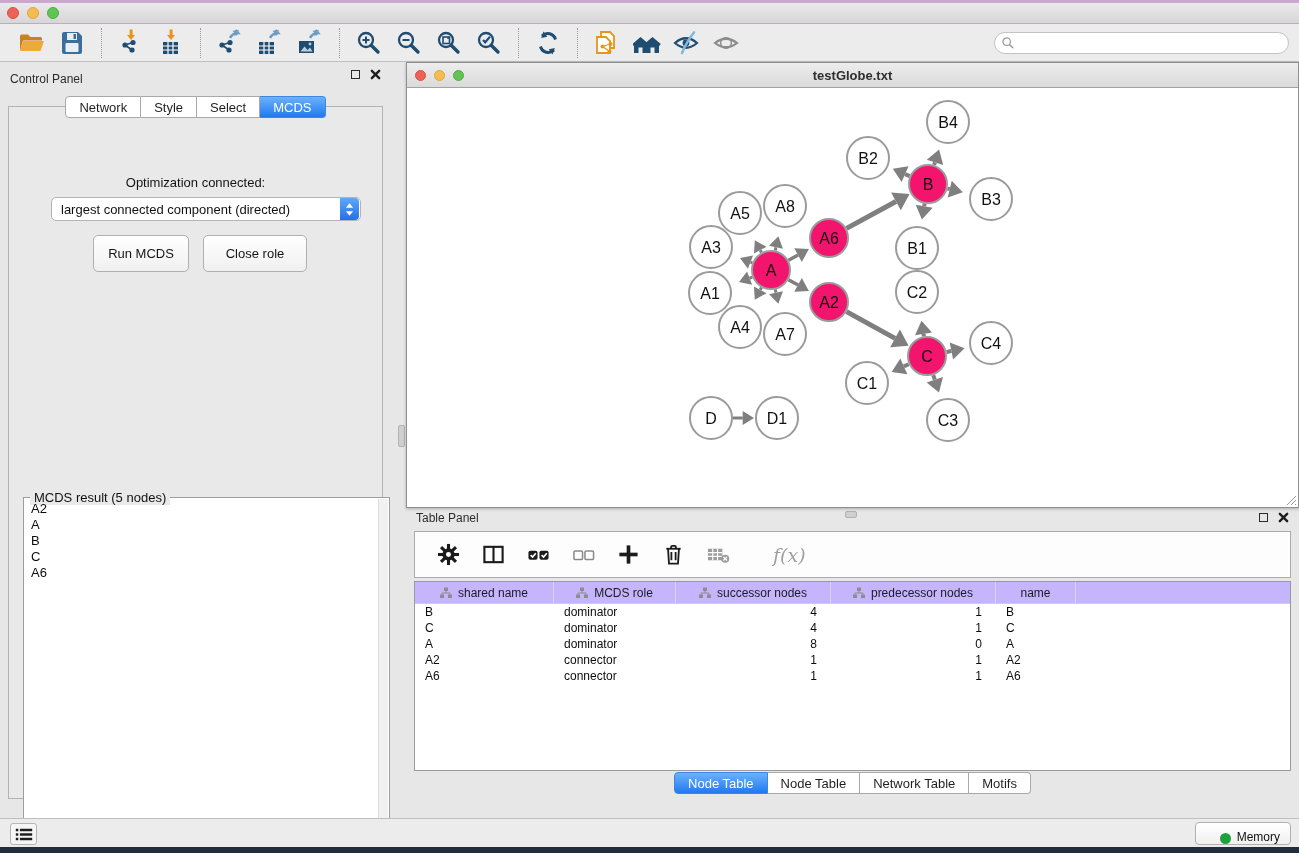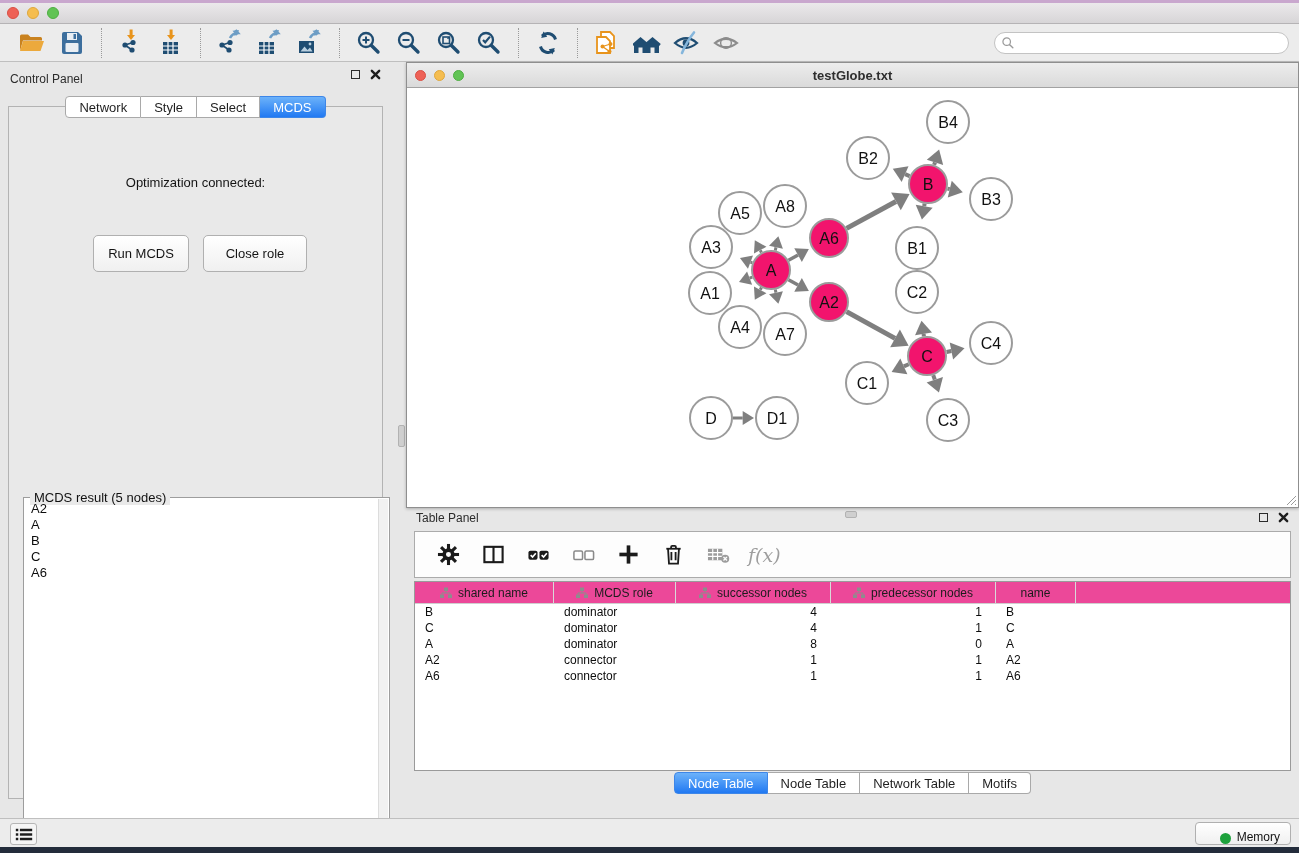--- a/index.html
+++ b/index.html
@@ -81,21 +81,21 @@
 
   
   .table-panel { position:absolute; left:406px; top:505px; width:893px; height:292px; }
   .table-panel .panel-title { position:absolute; left:10px; top:6px; }
   .tp-toolbar { position:absolute; left:8px; top:26px; width:877px; height:47px; background:#fdfdfd;
     border:1px solid #ababab; display:flex; align-items:center; gap:15px; padding-left:18px; }
   .tp-tool { width:30px; height:30px; display:flex; align-items:center; justify-content:center; background:transparent; border:none; }
   .tp-tool svg { width:23px; height:23px; }
   .fx-label { font-family:"DejaVu Serif", serif; font-style:italic; font-size:19px; color:#9e9e9e; }
   .tp-table { position:absolute; left:8px; top:76px; width:877px; height:190px; background:#fff; border:1px solid #9a9a9a; overflow:hidden; }
-  .tp-header { display:flex; height:22px; background:#ec4899; border-bottom:1px solid #cfcfcf; }
+  .tp-header { display:flex; height:22px; background:#c4b5fd; border-bottom:1px solid #cfcfcf; }
   .tp-hcell { display:flex; align-items:center; justify-content:center; gap:6px; font-size:12px; color:#1c1c1c; border-right:1px solid #d9d9d9; }
   .tp-hcell.filler { border-right:none; }
   .tp-row { display:flex; height:16px; align-items:center; }
   .tp-cell { font-size:12px; color:#0d0d0d; overflow:hidden; white-space:nowrap; }
   .tp-tabs { position:absolute; left:0; top:267px; width:100%; display:flex; justify-content:center; }
 
   
   .statusbar { position:absolute; left:0; top:818px; width:1299px; height:29px; background:#ececec; border-top:1px solid #bfbfbf; }
   .list-btn { position:absolute; left:10px; top:4px; width:27px; height:22px; background:#f5f5f5; border:1px solid #b5b5b5; border-radius:3px;
     display:flex; align-items:center; justify-content:center; }
@@ -305,20 +305,31 @@
   <div class="cp-tabs">
       <span class="seg" id="cp-tabs">
         <button class="segbtn">Network</button>
         <button class="segbtn">Style</button>
         <button class="segbtn">Select</button>
         <button class="segbtn sel">MCDS</button>
       </span>
     </div>
   <div class="cp-box">
     <div class="opt-label">Optimization connected:</div>
+    <div class="combo">
+      <span class="combo-text">largest connected component (directed)</span>
+      <span class="combo-arrow">
+        <svg viewBox="0 0 10 7">
+            <path d="M1 6 L5 1 L9 6 Z" fill="#fff"></path>
+          </svg>
+        <svg viewBox="0 0 10 7">
+            <path d="M1 1 L5 6 L9 1 Z" fill="#fff"></path>
+          </svg>
+      </span>
+    </div>
     <button class="aqua-btn" style="left:84px; top:128px; width:96px;">Run MCDS</button>
     <button class="aqua-btn" style="left:194px; top:128px; width:104px;">Close role</button>
     <div class="mcds-fieldset">
       <span class="mcds-legend">MCDS result (5 nodes)</span>
       <div class="mcds-list" id="mcds-list">
           <div class="row">A2</div>
           <div class="row">A</div>
           <div class="row">B</div>
           <div class="row">C</div>
           <div class="row">A6</div>
@@ -577,21 +588,21 @@
       <button class="tp-tool">
         <svg viewBox="0 0 24 24">
           <g transform="translate(1,6)">
             <rect x="0" y="0" width="15" height="12" fill="#9c9c9c"></rect>
             <path d="M0 4 h15 M0 8 h15 M5 0 v12 M10 0 v12" stroke="#fff" stroke-width="1.2"></path>
           </g>
           <circle cx="19" cy="16.5" r="4.2" fill="#9c9c9c"></circle>
           <path d="M17.2 14.7 l3.6 3.6 M20.8 14.7 l-3.6 3.6" stroke="#fdfdfd" stroke-width="1.4"></path>
         </svg>
       </button>
-      <button class="tp-tool" style="width: auto;">
+      <button class="tp-tool" style="width: auto; margin-left: 25px;">
         <span class="fx-label">f(x)</span>
       </button>
     </div>
   <div class="tp-table">
     <div class="tp-header" id="tp-header">
         <div class="tp-hcell" style="width: 139px;">
           <svg width="12" height="12" viewBox="0 0 12 12">
             <g fill="#8d8d8d">
               <rect x="4" y="0.5" width="4" height="3.5"></rect>
               <rect x="0" y="7.5" width="4" height="3.5"></rect>

